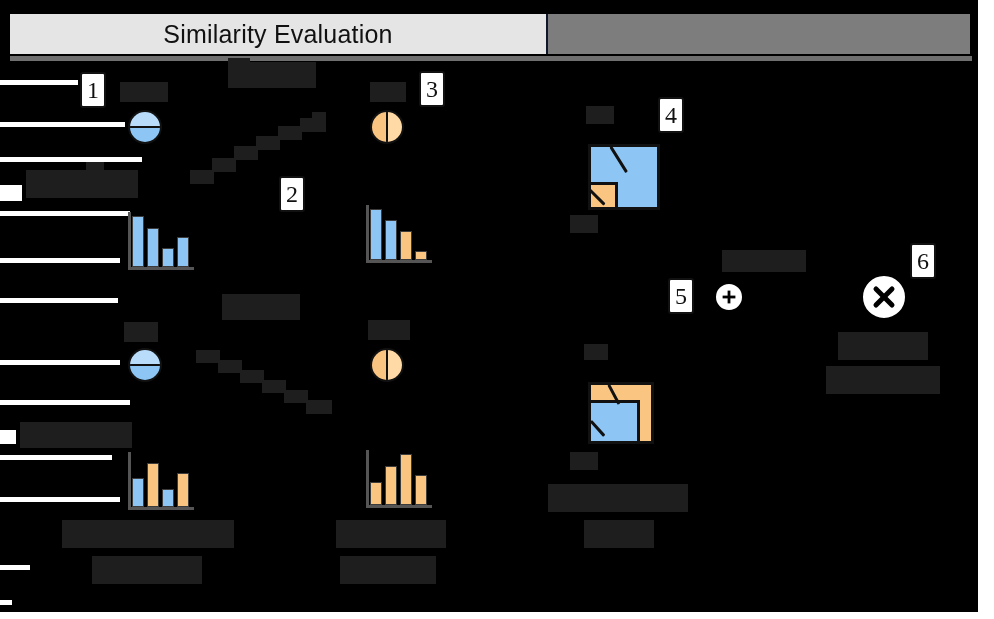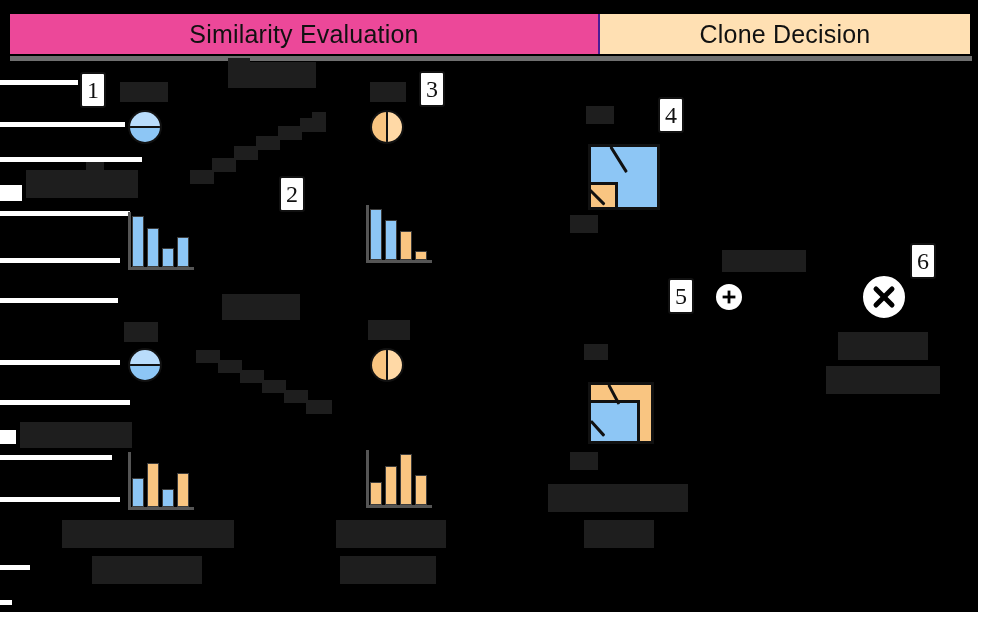--- a/index.html
+++ b/index.html
@@ -7,21 +7,21 @@
   .stage{position:relative;width:994px;height:619px;background:#ffffff;overflow:hidden;}
 
   
   .canvas{position:absolute;left:0;top:0;width:978px;height:612px;background:#000000;}
 
   
   .hdr-wrap{position:absolute;left:8px;top:12px;width:964px;height:44px;
             border:2px solid #000;box-sizing:border-box;display:flex;background:#7d7d7d;}
   .hdr-cell{display:flex;align-items:center;justify-content:center;
             font-size:25px;color:#111;letter-spacing:.2px;box-sizing:border-box;}
-  .hdr-sim{width:590px;background:#ec4899;border-right:2px solid #4c1d95;}
+  .hdr-sim{width:538px;background:#e5e5e5;border-right:2px solid #0f172a;}
   .hdr-clone{flex:1;background:#ffe0b3;}
   .hdr-shadow{position:absolute;left:10px;top:56px;width:962px;height:5px;background:#6f6f6f;}
 
   
   .rd{position:absolute;background:#1e1e1e;}
   .rdw{position:absolute;background:#ffffff;}
 
   
   .badge{position:absolute;width:26px;height:36px;background:#fff;border:2px solid #111;
          border-radius:3px;display:flex;align-items:center;justify-content:center;
@@ -64,21 +64,20 @@
 </head>
 <body>
 
 <div class="stage">
 
   <div class="canvas"></div>
 
   <div class="hdr-shadow"></div>
   <div class="hdr-wrap">
     <div class="hdr-cell hdr-sim">Similarity Evaluation</div>
-    <div class="hdr-cell hdr-clone">Clone Decision</div>
   </div>
 
   <div class="rule" style="left:0;top:80px;width:78px;"></div>
   <div class="rule" style="left:0;top:122px;width:125px;"></div>
   <div class="rule" style="left:0;top:157px;width:142px;"></div>
   <div class="rule" style="left:0;top:211px;width:130px;"></div>
   <div class="rule" style="left:0;top:258px;width:120px;"></div>
   <div class="rule" style="left:0;top:298px;width:118px;"></div>
   <div class="rule" style="left:0;top:360px;width:120px;"></div>
   <div class="rule" style="left:0;top:400px;width:130px;"></div>

